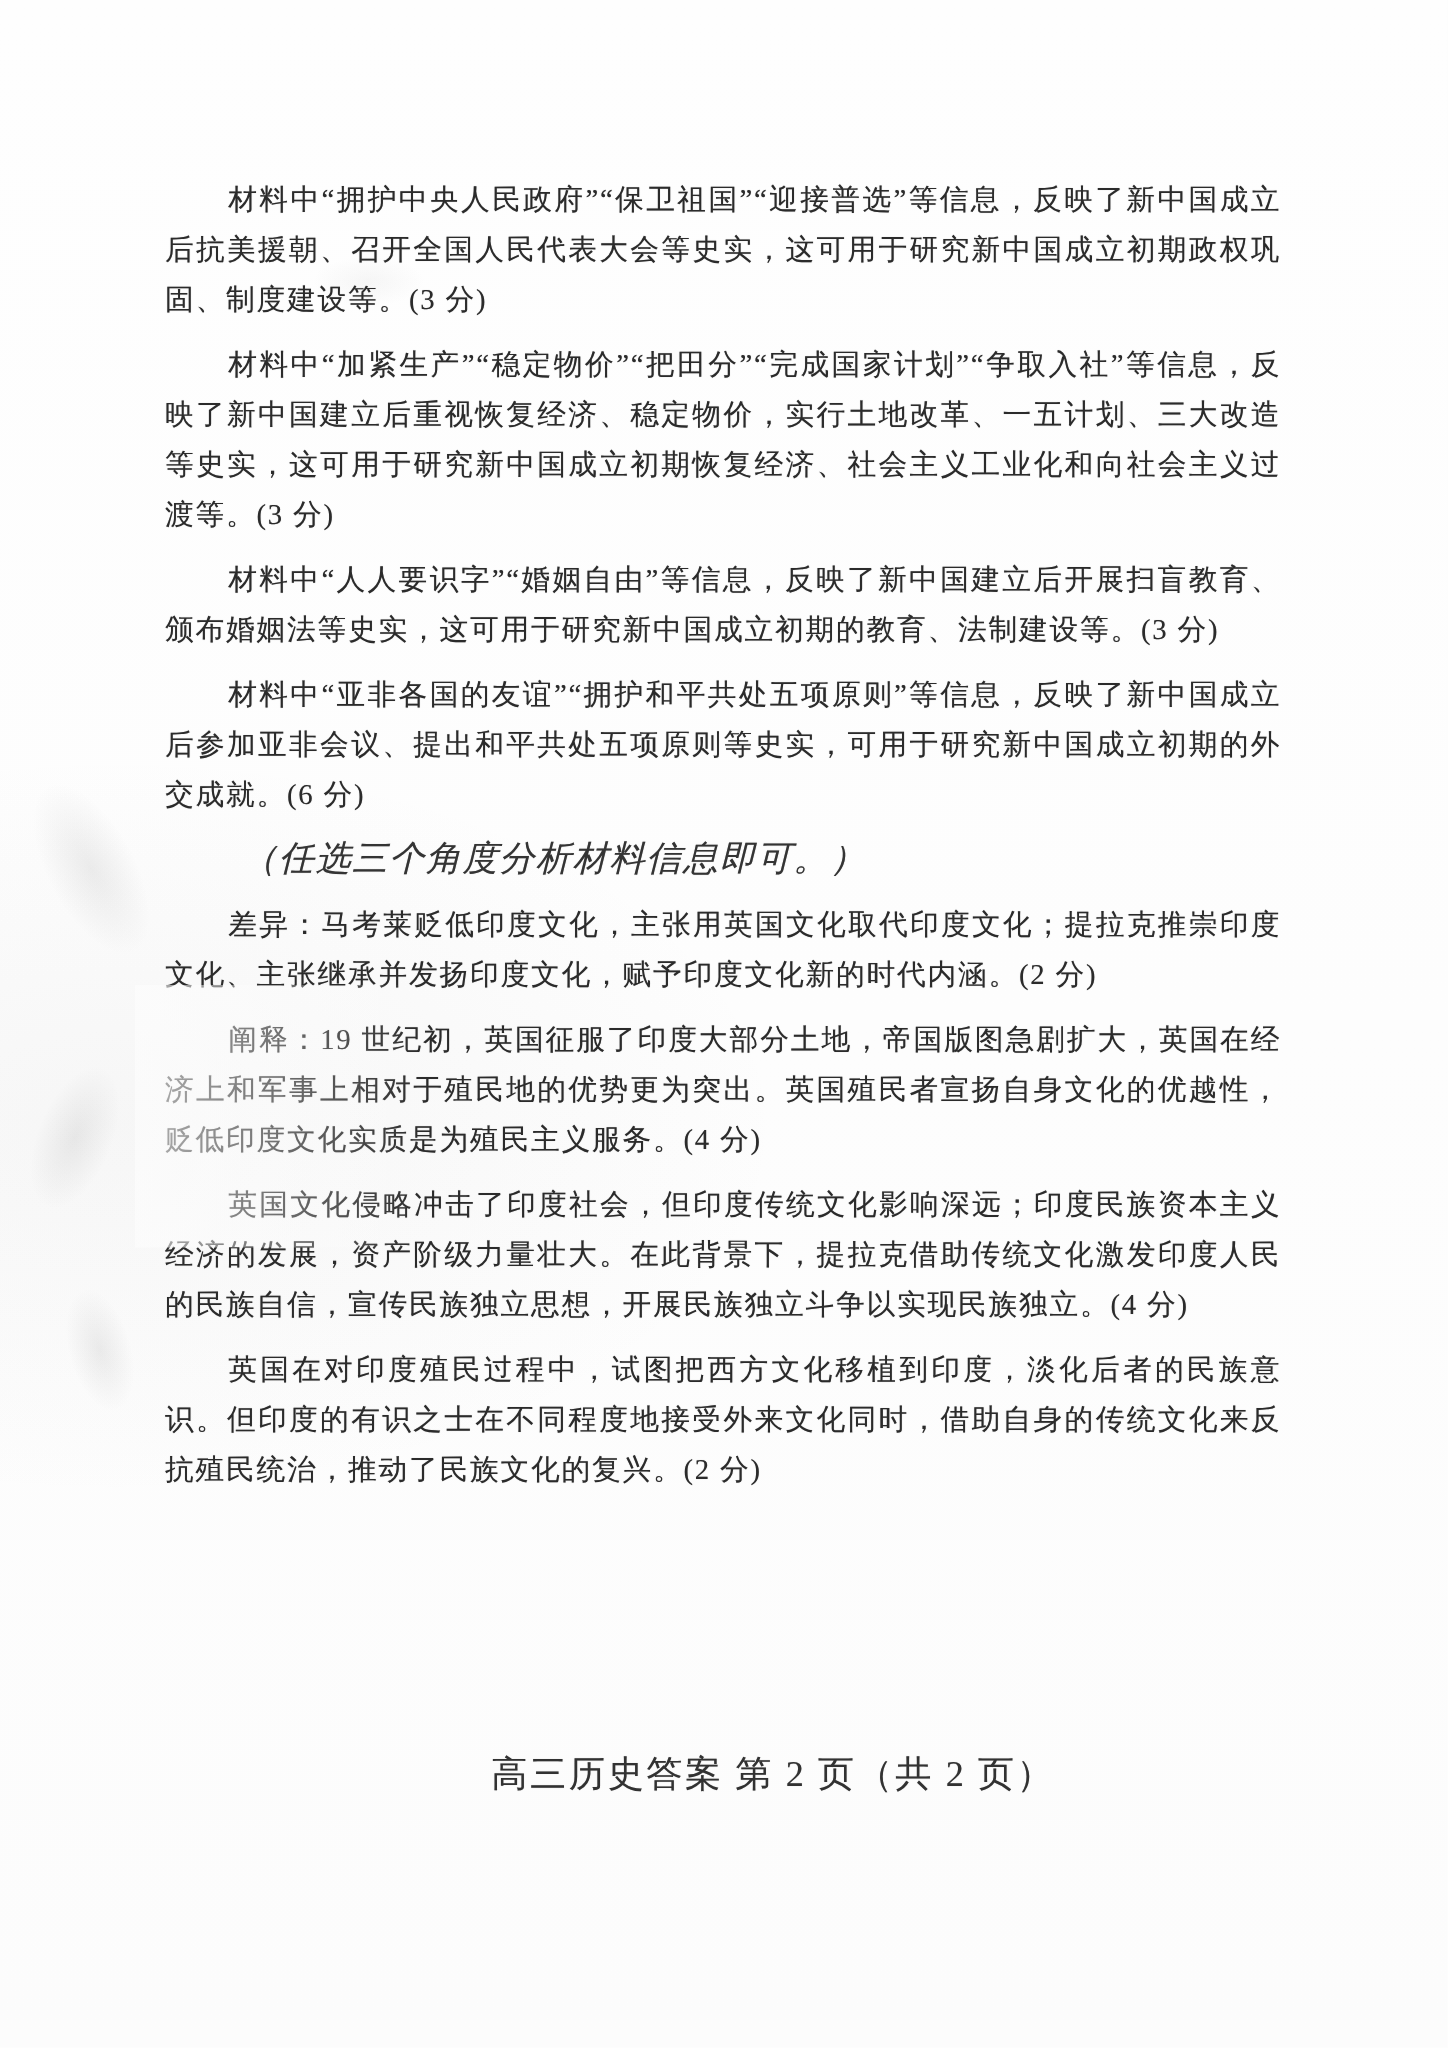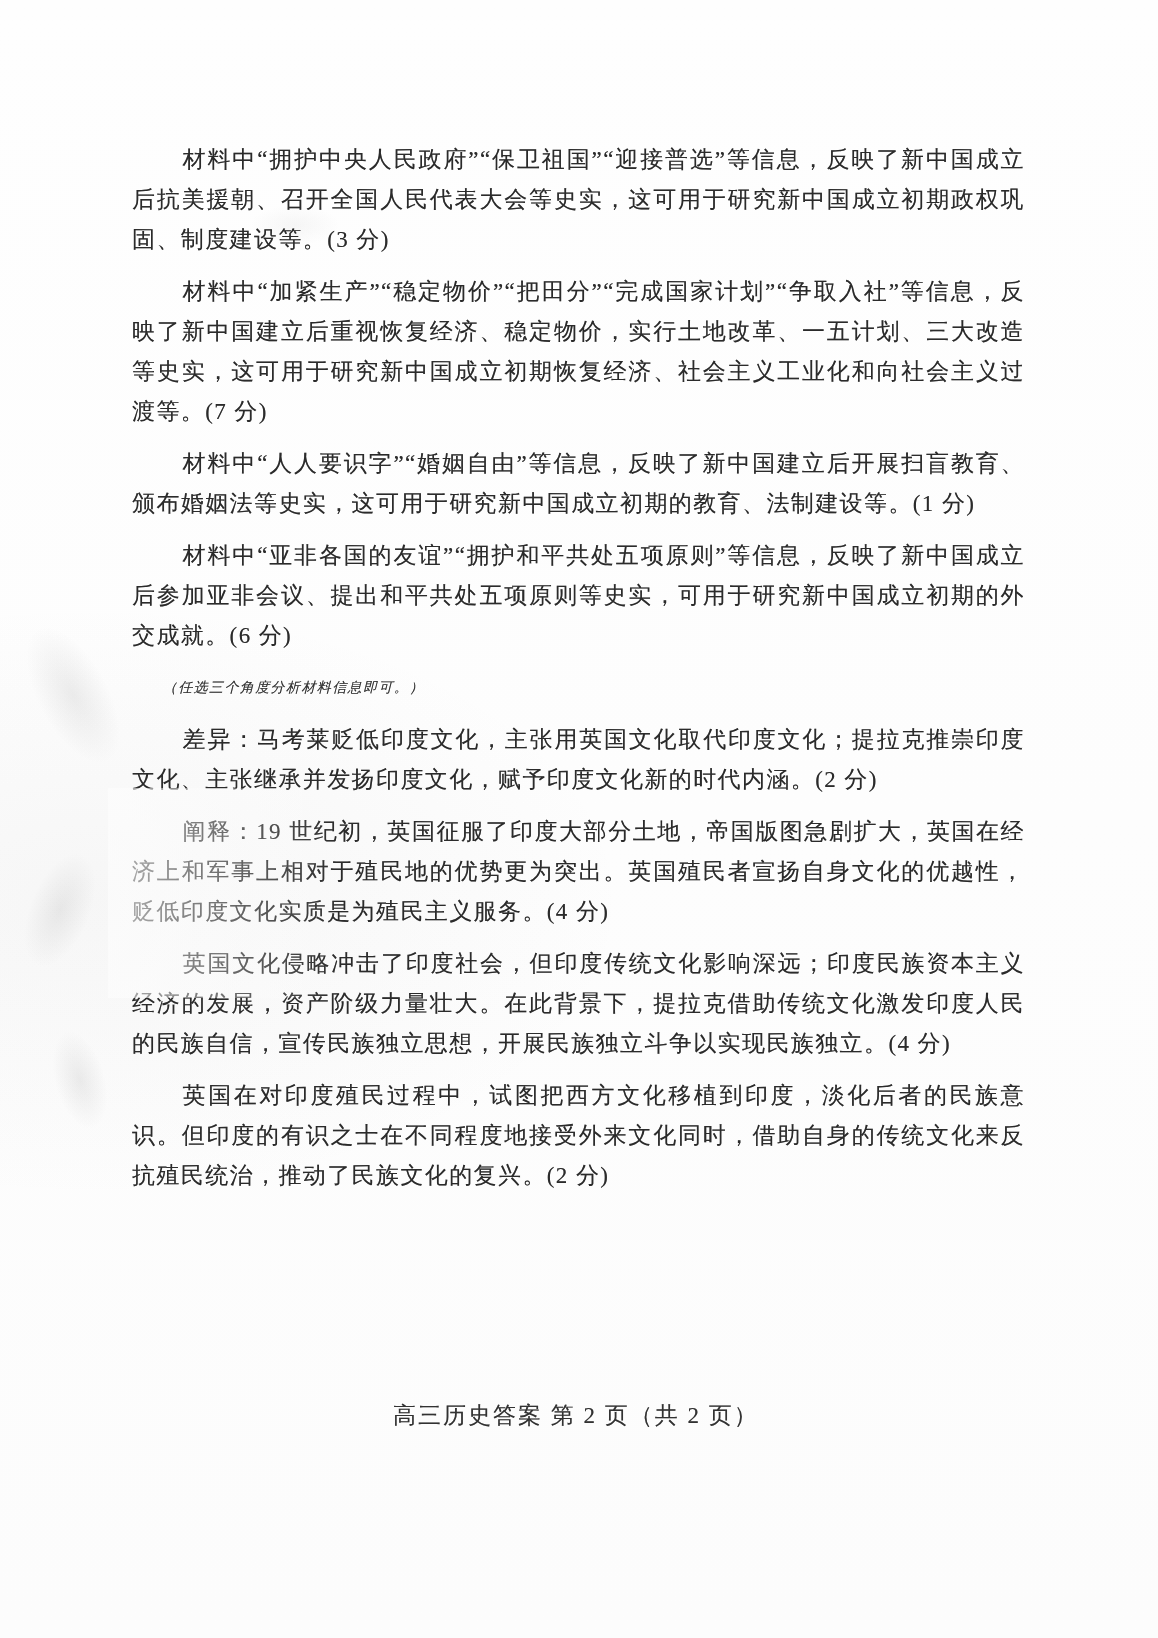--- a/index.html
+++ b/index.html
@@ -33,28 +33,28 @@
     color: #2b2b2b;
     text-align: justify;
     text-shadow: 0 0 0.6px rgba(40,40,40,0.45);
   }
   .para {
     margin: 12px;
     text-indent: 2.2em;
   }
   .para.kai {
     font-style: italic;
-    font-size: 14px;
+    font-size: 28px;
     color: #343434;
   }
   .footer {
     position: absolute;
     top: 1400px;
     left: 393px;
-    font-size: 23px;
+    font-size: 29px;
     letter-spacing: 2px;
     color: #323232;
     text-shadow: 0 0 0.6px rgba(40,40,40,0.4);
     white-space: nowrap;
   }
   
   .smudge {
     position: absolute;
     pointer-events: none;
     background: radial-gradient(closest-side, rgba(90,90,90,0.10), rgba(90,90,90,0.0));
@@ -80,22 +80,22 @@
 
 <div class="scan-page">
 
   <div class="smudge s1"></div>
   <div class="smudge s2"></div>
   <div class="smudge s3"></div>
   <div class="smudge s4"></div>
 
   <div class="content">
     <p class="para">材料中“拥护中央人民政府”“保卫祖国”“迎接普选”等信息，反映了新中国成立后抗美援朝、召开全国人民代表大会等史实，这可用于研究新中国成立初期政权巩固、制度建设等。(3 分)</p>
-    <p class="para">材料中“加紧生产”“稳定物价”“把田分”“完成国家计划”“争取入社”等信息，反映了新中国建立后重视恢复经济、稳定物价，实行土地改革、一五计划、三大改造等史实，这可用于研究新中国成立初期恢复经济、社会主义工业化和向社会主义过渡等。(7 分)</p>
-    <p class="para">材料中“人人要识字”“婚姻自由”等信息，反映了新中国建立后开展扫盲教育、颁布婚姻法等史实，这可用于研究新中国成立初期的教育、法制建设等。(1 分)</p>
+    <p class="para">材料中“加紧生产”“稳定物价”“把田分”“完成国家计划”“争取入社”等信息，反映了新中国建立后重视恢复经济、稳定物价，实行土地改革、一五计划、三大改造等史实，这可用于研究新中国成立初期恢复经济、社会主义工业化和向社会主义过渡等。(3 分)</p>
+    <p class="para">材料中“人人要识字”“婚姻自由”等信息，反映了新中国建立后开展扫盲教育、颁布婚姻法等史实，这可用于研究新中国成立初期的教育、法制建设等。(3 分)</p>
     <p class="para">材料中“亚非各国的友谊”“拥护和平共处五项原则”等信息，反映了新中国成立后参加亚非会议、提出和平共处五项原则等史实，可用于研究新中国成立初期的外交成就。(6 分)</p>
     <p class="para kai">（任选三个角度分析材料信息即可。）</p>
     <p class="para">差异：马考莱贬低印度文化，主张用英国文化取代印度文化；提拉克推崇印度文化、主张继承并发扬印度文化，赋予印度文化新的时代内涵。(2 分)</p>
     <p class="para">阐释：19 世纪初，英国征服了印度大部分土地，帝国版图急剧扩大，英国在经济上和军事上相对于殖民地的优势更为突出。英国殖民者宣扬自身文化的优越性，贬低印度文化实质是为殖民主义服务。(4 分)</p>
     <p class="para">英国文化侵略冲击了印度社会，但印度传统文化影响深远；印度民族资本主义经济的发展，资产阶级力量壮大。在此背景下，提拉克借助传统文化激发印度人民的民族自信，宣传民族独立思想，开展民族独立斗争以实现民族独立。(4 分)</p>
     <p class="para">英国在对印度殖民过程中，试图把西方文化移植到印度，淡化后者的民族意识。但印度的有识之士在不同程度地接受外来文化同时，借助自身的传统文化来反抗殖民统治，推动了民族文化的复兴。(2 分)</p>
   </div>
 
   <div class="fade-overlay"></div>
 

